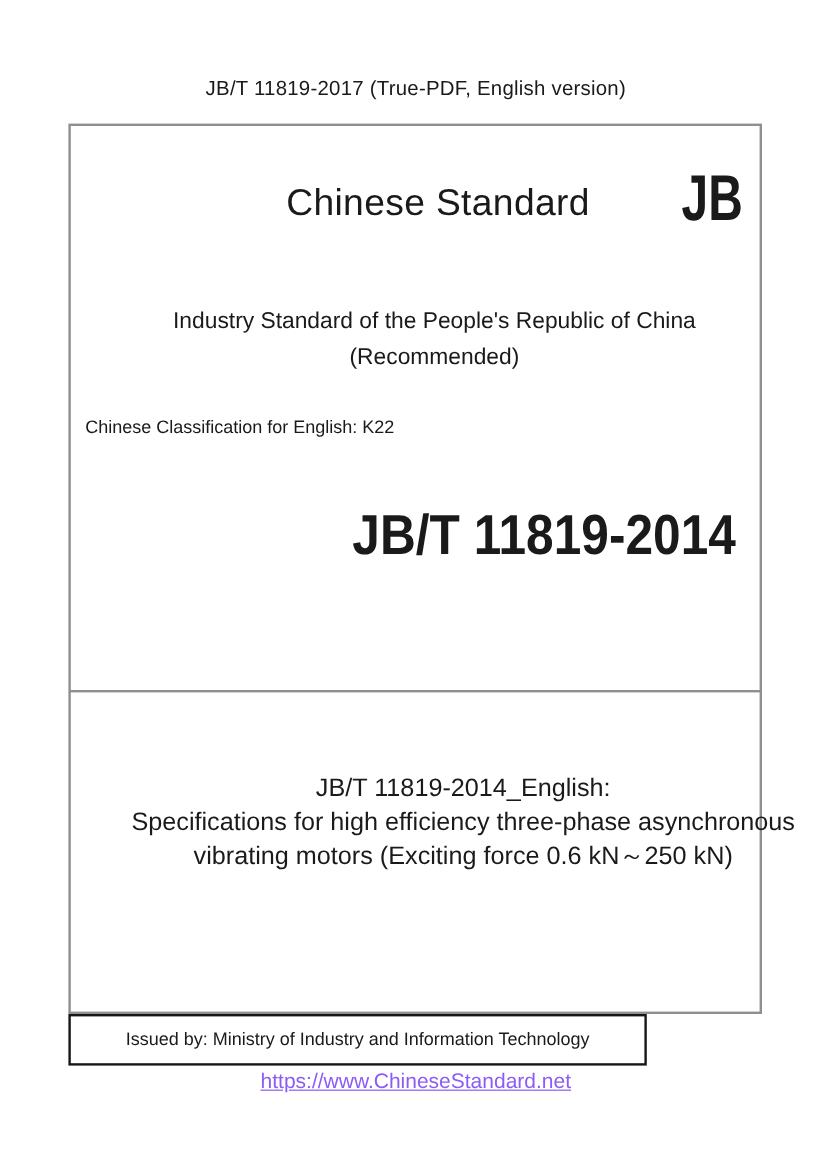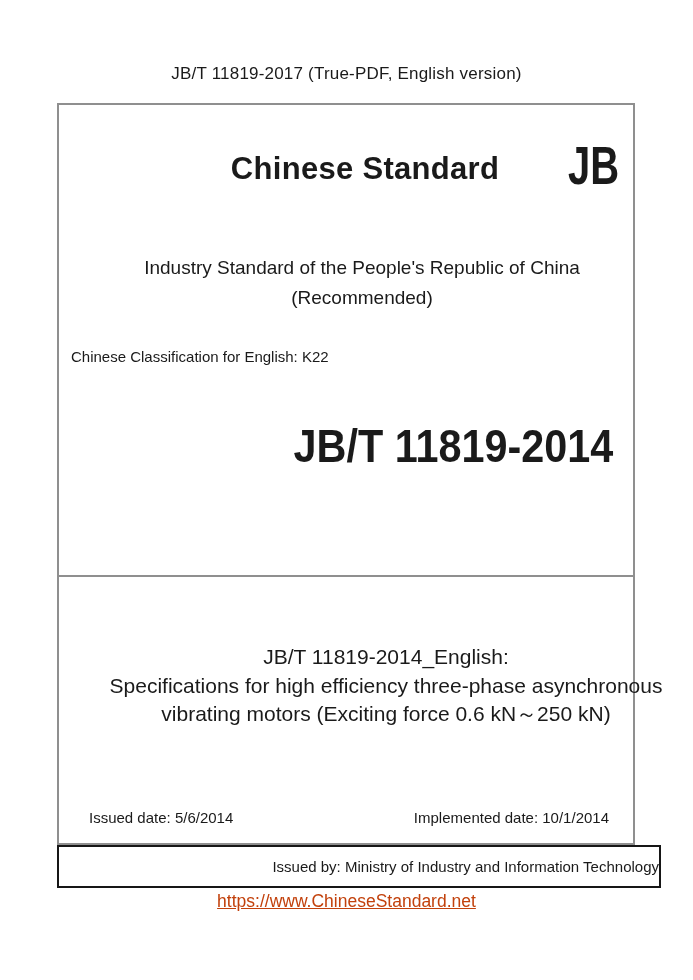--- a/index.html
+++ b/index.html
@@ -27,21 +27,21 @@
     width: 578px; height: 742px;
     border: 2px solid #8f8f8f;
     background: #ffffff;
   }
   .brand-title {
     position: absolute;
     top: 46px; left: 0;
     width: 100%;
     text-align: center;
     font-size: 31px;
-    font-weight: bold;
+    font-weight: normal;
     letter-spacing: 0.3px;
     padding-left: 38px;
   }
   .brand-code {
     position: absolute;
     top: 33px; right: 14px;
     font-size: 54px;
     font-weight: bold;
     line-height: 1;
     transform: scaleX(0.74);
@@ -91,37 +91,37 @@
     position: absolute;
     top: 704px; left: 0; right: 0;
     padding: 0 24px 0 30px;
     display: flex;
     justify-content: space-between;
     font-size: 15px;
   }
   .issued-box {
     position: absolute;
     left: 57px; top: 845px;
-    width: 604px; height: 43px;
+    width: 482px; height: 43px;
     border: 2px solid #161616;
     display: flex;
     align-items: center;
-    justify-content: flex-end;
+    justify-content: center;
     font-size: 15px;
     background: #ffffff;
   }
   .footer-url {
     position: absolute;
     top: 891px; left: 0;
     width: 100%;
     text-align: center;
     font-size: 17.5px;
   }
   .footer-url a {
-    color: #c2410c;
+    color: #8b5cf6;
     cursor: pointer;
     margin-top: 20px;
   }
 </style>
 </head>
 <body>
 
 <div class="page">
 
   <div class="doc-header">JB/T 11819-2017 (True-PDF, English version)</div>
@@ -142,24 +142,20 @@
     <div class="std-number">JB/T 11819-2014</div>
 
     <div class="divider"></div>
 
     <div class="eng-title">
       <span>JB/T 11819-2014_English:</span>
       <span>Specifications for high efficiency three-phase asynchronous</span>
       <span>vibrating motors (Exciting force 0.6 kN～250 kN)</span>
     </div>
 
-    <div class="dates-row">
-      <span>Issued date: 5/6/2014</span>
-      <span>Implemented date: 10/1/2014</span>
-    </div>
 
   </div>
 
   <div class="issued-box">
     <span>Issued by: Ministry of Industry and Information Technology</span>
   </div>
 
   <div class="footer-url">
     <a href="#">https://www.ChineseStandard.net</a>
   </div>

